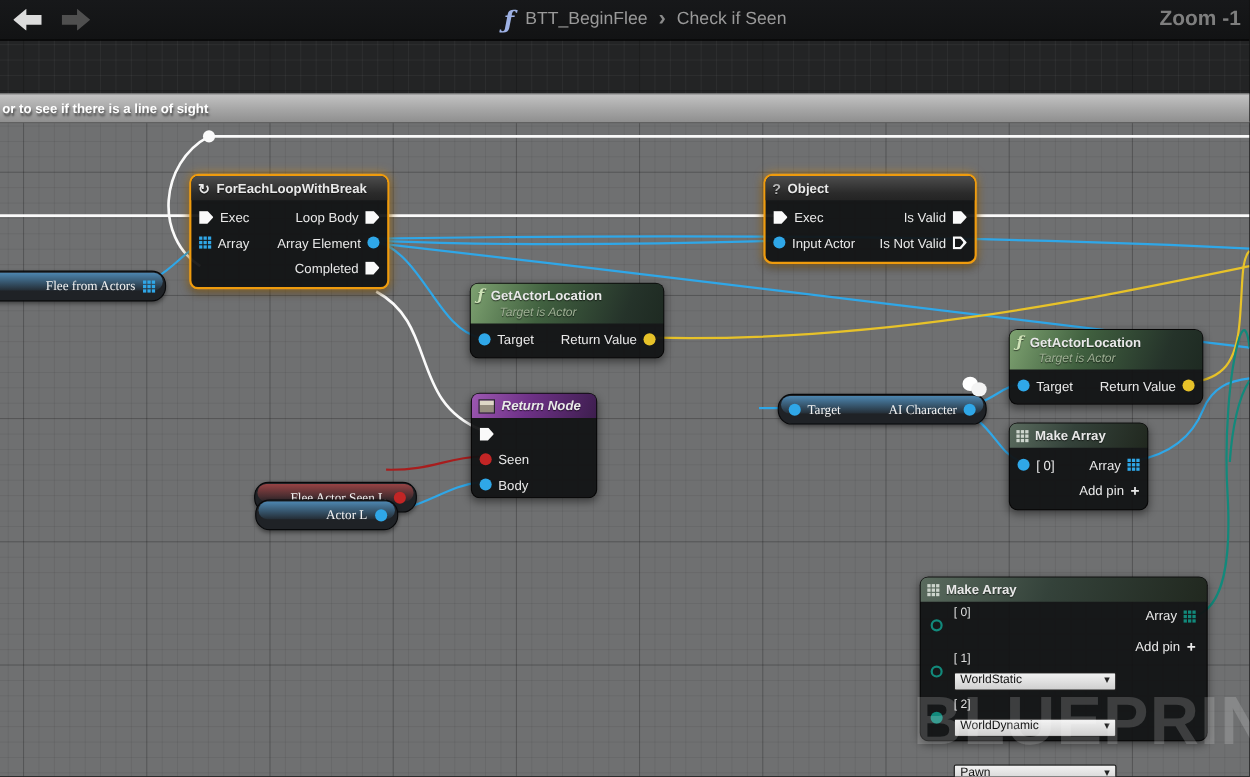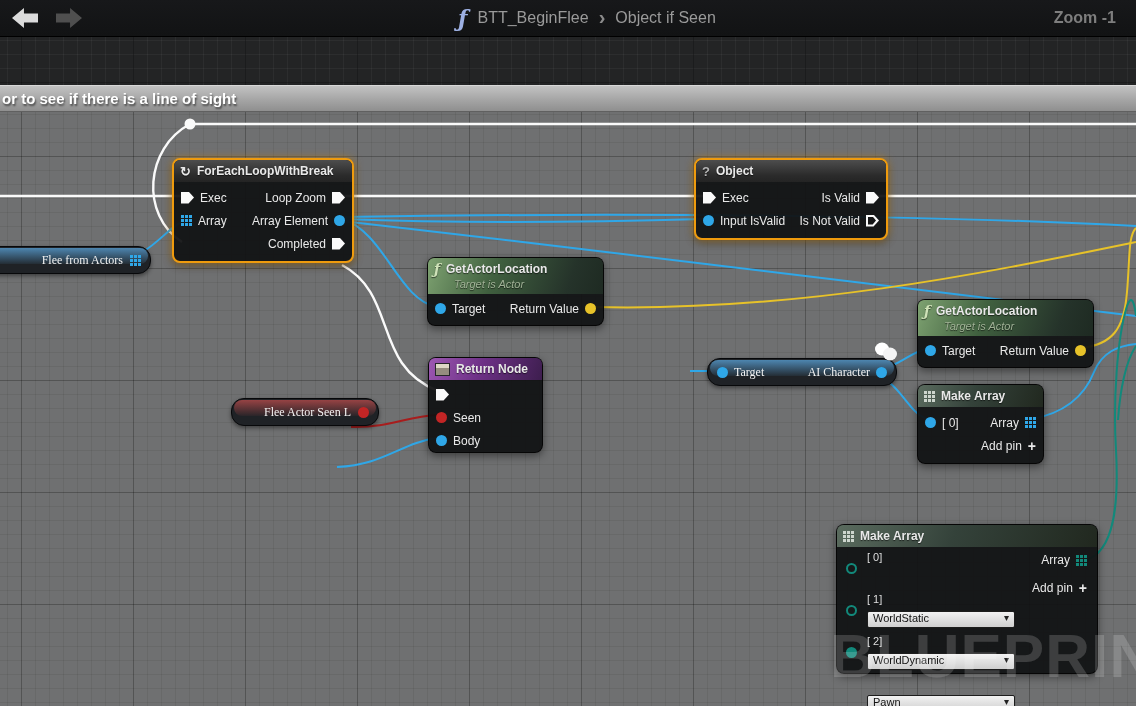--- a/index.html
+++ b/index.html
@@ -33,44 +33,44 @@
   #toolbar{position:absolute;top:0;left:0;width:1136px;height:36px;z-index:40;
     background:linear-gradient(180deg,#17181a,#121314);
     border-bottom:1px solid #000;display:flex;align-items:center;}
   .nav-arrow{width:26px;height:20px;margin-left:12px;}
   .arrow-left{clip-path:polygon(0 50%,46% 0,46% 28%,100% 28%,100% 72%,46% 72%,46% 100%);background:#dcdcdc;}
   .arrow-right{clip-path:polygon(100% 50%,54% 0,54% 28%,0 28%,0 72%,54% 72%,54% 100%);background:#4f4f4f;margin-left:18px;}
   #breadcrumb{position:absolute;left:458px;top:0;height:36px;display:flex;align-items:center;gap:10px;}
   .fn-glyph{font-family:"DejaVu Serif",serif;font-style:italic;font-weight:bold;font-size:22px;color:#9eb1e4;line-height:1;}
   .crumb{color:#9a9a9a;font-size:16px;}
   .crumb-sep{color:#8a8a8a;font-size:20px;font-weight:bold;line-height:1;padding-bottom:2px;}
-  #zoom-ind{position:absolute;right:20px;top:0;height:36px;display:flex;align-items:center;
-    color:#7e7e7e;font-size:16px;font-weight:bold;}
+  #zoom-ind{position:absolute;right:8px;top:0;height:36px;display:flex;align-items:center;
+    color:#7e7e7e;font-size:19px;font-weight:bold;}
 
   
   #comment-bar{position:absolute;top:85px;left:0;width:1136px;height:25px;z-index:6;
     background:linear-gradient(180deg,#c2c2c2,#a5a5a5 55%,#8f8f8f);
     border-top:1px solid #d8d8d8;border-bottom:1px solid #606060;
     display:flex;align-items:center;overflow:hidden;}
-  #comment-bar span{color:#fff;font-weight:bold;font-size:15px;margin-left:2px;white-space:nowrap;
+  #comment-bar span{color:#fff;font-weight:bold;font-size:12px;margin-left:2px;white-space:nowrap;
     text-shadow:1px 2px 2px rgba(0,0,0,.55);}
 
   
   #wires{position:absolute;top:0;left:0;z-index:2;pointer-events:none;}
 
   
   .node{position:absolute;z-index:3;background:rgba(17,18,19,.94);border:1px solid rgba(0,0,0,.75);
     border-radius:8px;box-shadow:0 3px 8px rgba(0,0,0,.45);color:#e9e9e9;font-size:12px;}
   .node.sel{border:2px solid #ef9b0d;box-shadow:0 0 9px rgba(239,155,13,.55),0 3px 8px rgba(0,0,0,.45);}
   .hdr{height:22px;border-radius:6px 6px 0 0;display:flex;align-items:center;gap:6px;padding:0 8px 0 6px;
     font-weight:bold;font-size:12px;text-shadow:0 1px 1px rgba(0,0,0,.6);}
   .hdr-gray{background:linear-gradient(180deg,#4d4d4d,#2b2b2b 70%,#242424);}
   .hdr-green{background:linear-gradient(110deg,#7ea271 0%,#40603f 38%,#25332a 80%,#1e2a22);}
   .hdr-makearr{background:linear-gradient(110deg,#5a6b5e 0%,#34423a 45%,#21281f);}
-  .hdr-purple{background:linear-gradient(110deg,#9d58b2 0%,#6e3187 45%,#3d1e4e);}
+  .hdr-purple{background:linear-gradient(110deg,#9d58b2 0%,#6e3187 45%,#3d1e4e);font-style:italic;}
   .hdr2{height:36px;flex-wrap:wrap;align-content:center;}
   .hdr .sub{width:100%;font-weight:normal;font-style:italic;font-size:11px;color:#9fb195;
     margin:-3px 0 0 20px;line-height:1;}
   .row{display:flex;align-items:center;justify-content:space-between;height:23px;padding:0 7px;}
   .pside{display:flex;align-items:center;gap:6px;}
   .plabel{white-space:nowrap;}
 
   
   .pexec{width:13px;height:12px;background:#fafafa;clip-path:polygon(0 0,58% 0,100% 50%,58% 100%,0 100%);flex:none;}
   .pexec.hollow{position:relative;}
@@ -157,21 +157,21 @@
       <span class="loop-glyph">↻</span>
       <span>ForEachLoopWithBreak</span>
     </div>
     <div style="padding:4px 0 6px;">
       <div class="row">
         <span class="pside">
             <span class="pexec"></span>
             <span class="plabel">Exec</span>
           </span>
         <span class="pside">
-            <span class="plabel">Loop Zoom</span>
+            <span class="plabel">Loop Body</span>
             <span class="pexec"></span>
           </span>
       </div>
       <div class="row">
         <span class="pside">
             <span class="pgrid" style="color:#2fa7e8"></span>
             <span class="plabel">Array</span>
           </span>
         <span class="pside">
             <span class="plabel">Array Element</span>
@@ -200,21 +200,21 @@
             <span class="plabel">Exec</span>
           </span>
         <span class="pside">
             <span class="plabel">Is Valid</span>
             <span class="pexec"></span>
           </span>
       </div>
       <div class="row">
         <span class="pside">
             <span class="pdot" style="background:#2fa7e8"></span>
-            <span class="plabel">Input IsValid</span>
+            <span class="plabel">Input Actor</span>
           </span>
         <span class="pside">
             <span class="plabel">Is Not Valid</span>
             <span class="pexec hollow"></span>
           </span>
       </div>
     </div>
   </div>
 
   <div class="node" style="left:427px;top:257px;width:175px;">
@@ -364,39 +364,44 @@
     <span class="pside" style="position:relative">
       <span class="pdot" style="background:#2fa7e8"></span>
       <span class="txt">Target</span>
     </span>
     <span class="pside" style="position:relative">
       <span class="txt">AI Character</span>
       <span class="pdot" style="background:#2fa7e8"></span>
     </span>
   </div>
 
-  <div class="pill" style="left:231px;top:398px;width:128px;justify-content:flex-end;">
+  <div class="pill" style="left:231px;top:438px;width:128px;justify-content:flex-end;">
     <span class="sheen sheen-red"></span>
     <span class="txt">Flee Actor Seen L</span>
     <span class="pdot" style="position:relative;background:#c22525"></span>
   </div>
 
+  <div class="pill" style="left:232px;top:454px;width:110px;justify-content:flex-end;">
+    <span class="sheen sheen-blue"></span>
+    <span class="txt">Actor L</span>
+    <span class="pdot" style="position:relative;background:#2fa7e8"></span>
+  </div>
 
   <svg class="cursor-blob" style="left:872px;top:340px;" width="28" height="24">
     <ellipse cx="10" cy="9" rx="7" ry="6.5" fill="#fff"></ellipse>
     <ellipse cx="18" cy="14" rx="7" ry="6.5" fill="#f4f4f4"></ellipse>
   </svg>
 
   <div id="watermark">BLUEPRINT</div>
 
   <div id="toolbar">
     <div class="nav-arrow arrow-left"></div>
     <div class="nav-arrow arrow-right"></div>
     <div id="breadcrumb">
       <span class="fn-glyph">ƒ</span>
       <span class="crumb">BTT_BeginFlee</span>
       <span class="crumb-sep">›</span>
-      <span class="crumb">Object if Seen</span>
+      <span class="crumb">Check if Seen</span>
     </div>
     <div id="zoom-ind">Zoom -1</div>
   </div>
 
 </div>
 
 </body></html>

